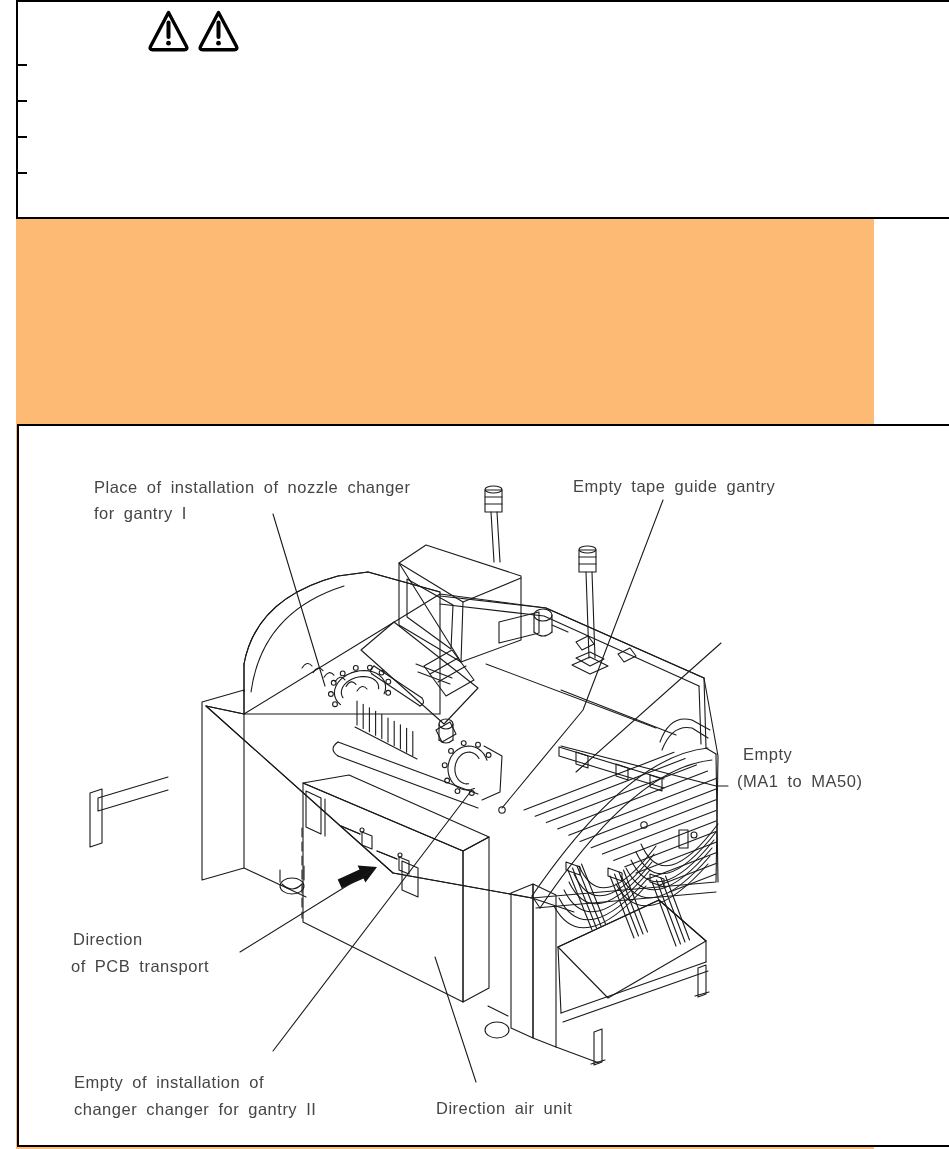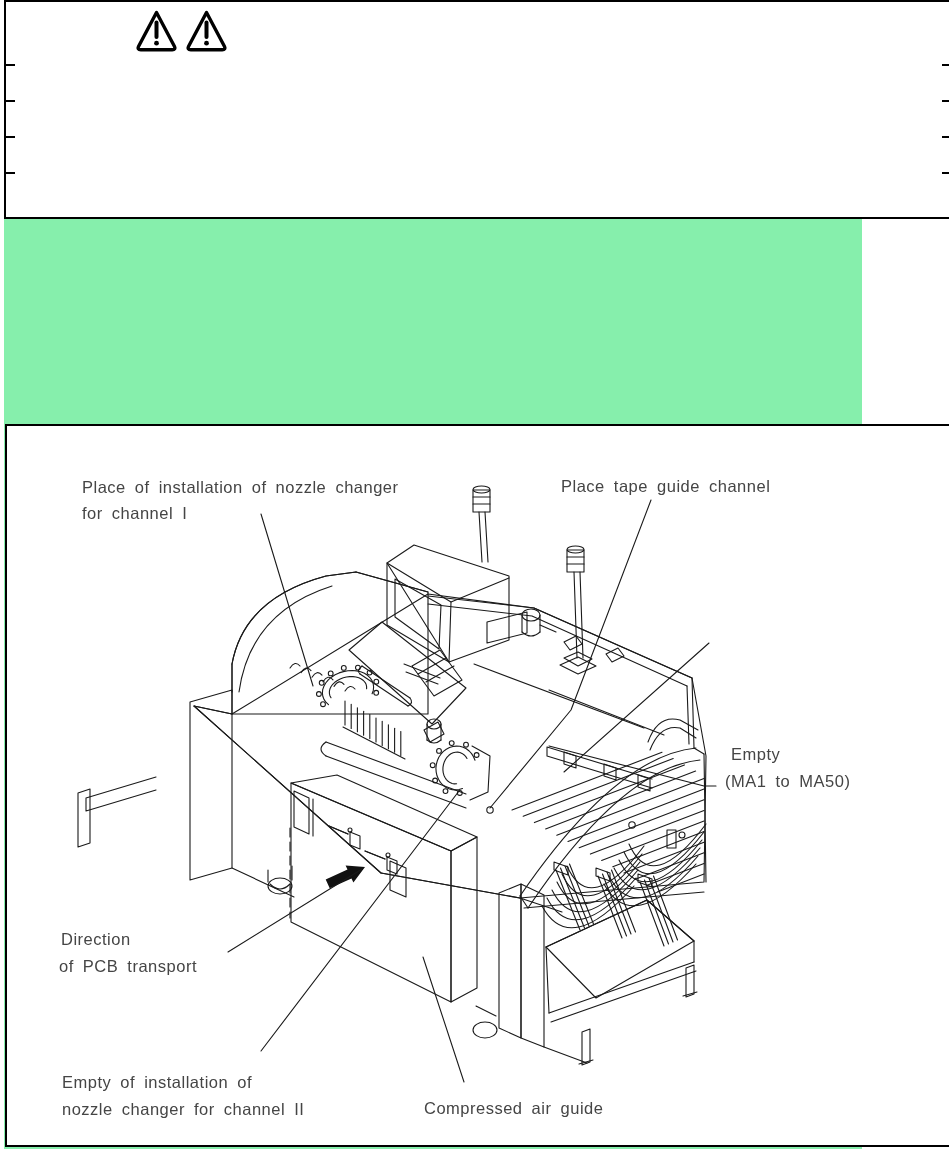--- a/index.html
+++ b/index.html
@@ -1,16 +1,16 @@
 <!DOCTYPE html>
 <html><head>
 <meta charset="utf-8">
 <style>
   html,body{margin:0;padding:0;background:#fff;width:949px;height:1149px;overflow:hidden;}
-  #stage{position:absolute;left:4px;top:0;width:858px;height:1149px;background:#86efac;
+  #stage{position:absolute;left:16px;top:0;width:858px;height:1149px;background:#fdba74;
          font-family:"Liberation Sans",sans-serif;}
   .box{position:absolute;border:2px solid #000;background:#fff;box-sizing:border-box;}
   #warning-box{left:0;top:0;width:949px;height:219px;}
   #figure-box{left:1px;top:424px;width:946px;height:723px;}
   .tick{position:absolute;width:9px;height:2px;background:#000;}
   svg{position:absolute;left:0;top:0;}
   svg *{vector-effect:non-scaling-stroke;}
   .ln path,.ln line,.ln ellipse,.ln circle,.ln rect,.ln polygon,.ln polyline{
       fill:none;stroke:#1a1a1a;stroke-width:1.1;stroke-linecap:round;stroke-linejoin:round;}
   .wf{fill:#fff;}
@@ -316,27 +316,27 @@
       <path class="leader" d="M705,643 L560,772"></path>
       <path class="leader" d="M224,952 L358,869"></path>
       <path class="leader" d="M257,1051 L455,791"></path>
       <path class="leader" d="M419,957 L460,1082"></path>
       <circle class="blk" cx="486" cy="810" r="3.2"></circle>
       <circle class="blk" cx="628" cy="825" r="3.2"></circle>
     </g>
   </svg>
 
   <div class="cad-label" style="left:78px;top:477px">Place of installation of nozzle changer</div>
-  <div class="cad-label" style="left:78px;top:503px">for channel I</div>
-
-  <div class="cad-label" style="left:557px;top:476px">Place tape guide channel</div>
+  <div class="cad-label" style="left:78px;top:503px">for gantry I</div>
+
+  <div class="cad-label" style="left:557px;top:476px">Empty tape guide gantry</div>
 
   <div class="cad-label" style="left:727px;top:744px">Empty</div>
   <div class="cad-label" style="left:721px;top:771px">(MA1 to MA50)</div>
 
   <div class="cad-label" style="left:57px;top:929px">Direction</div>
   <div class="cad-label" style="left:55px;top:956px">of PCB transport</div>
 
   <div class="cad-label" style="left:58px;top:1072px">Empty of installation of</div>
-  <div class="cad-label" style="left:58px;top:1099px">nozzle changer for channel II</div>
-
-  <div class="cad-label" style="left:420px;top:1098px">Compressed air guide</div>
+  <div class="cad-label" style="left:58px;top:1099px">changer changer for gantry II</div>
+
+  <div class="cad-label" style="left:420px;top:1098px">Direction air unit</div>
 </div>
 
 </body></html>

